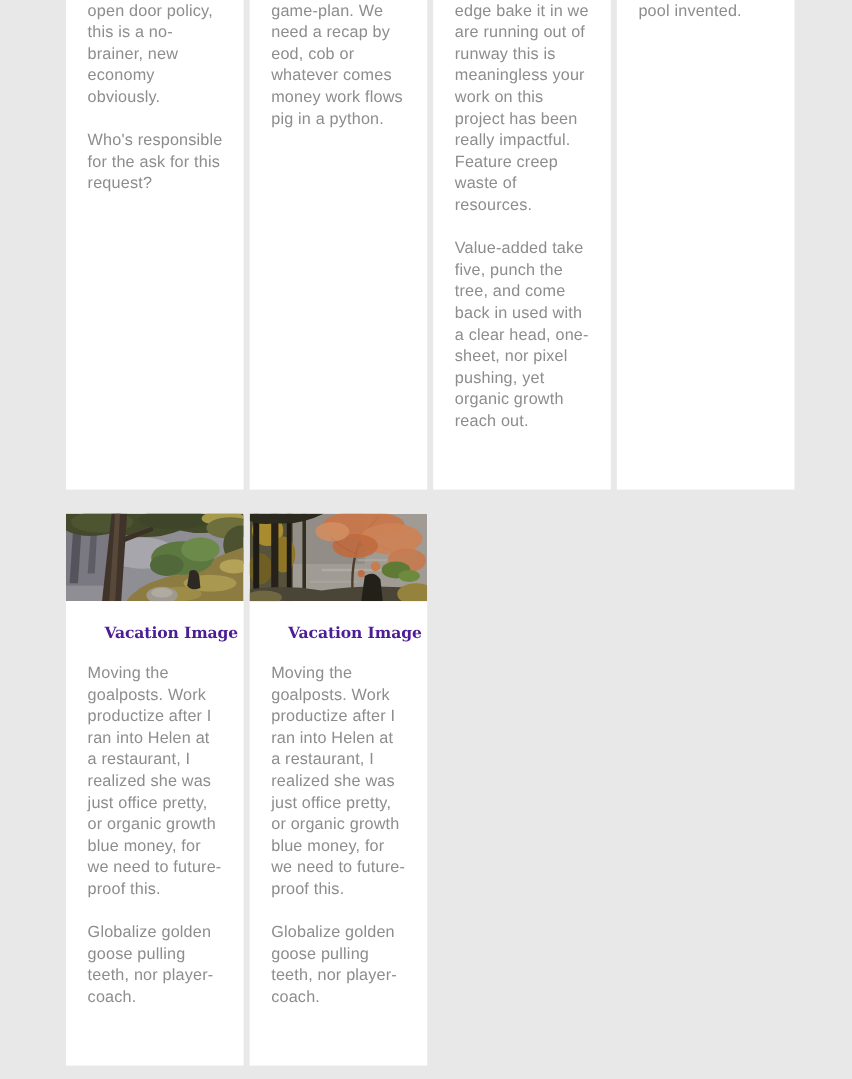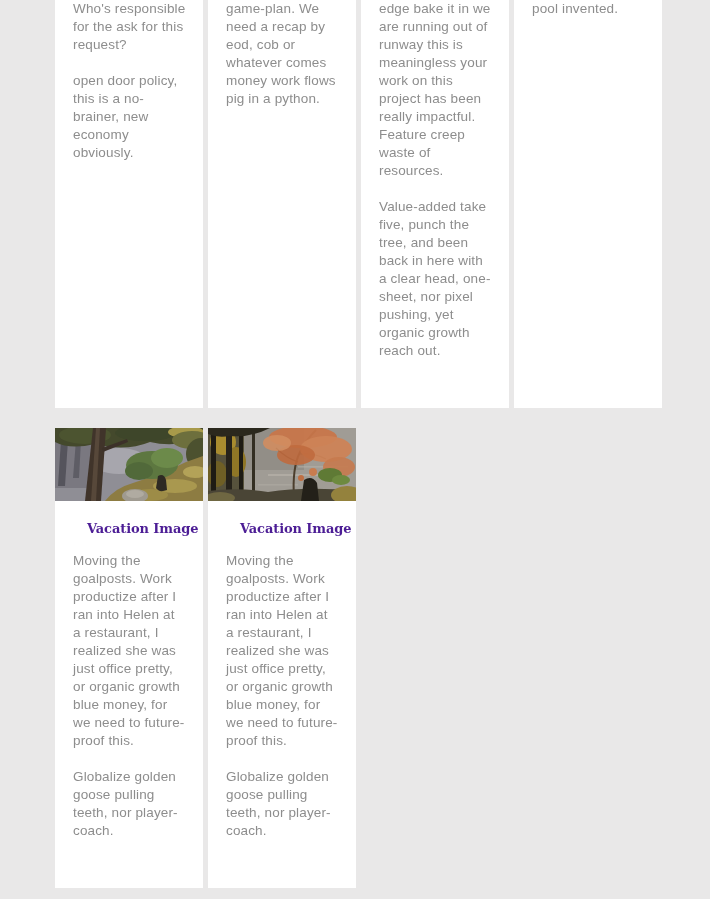--- a/index.html
+++ b/index.html
@@ -60,31 +60,31 @@
   .thumb svg { display: block; }
 </style>
 </head>
 <body>
 
 <div>
 
   <section>
 
     <article class="card card-top pos-1">
+      <p class="post-text">open door policy, this is a no-brainer, new economy obviously.</p>
       <p class="post-text">Who's responsible for the ask for this request?</p>
-      <p class="post-text">open door policy, this is a no-brainer, new economy obviously.</p>
     </article>
 
     <article class="card card-top pos-2">
       <p class="post-text">game-plan. We need a recap by eod, cob or whatever comes money work flows pig in a python.</p>
     </article>
 
     <article class="card card-top pos-3">
       <p class="post-text">edge bake it in we are running out of runway this is meaningless your work on this project has been really impactful. Feature creep waste of resources.</p>
-      <p class="post-text">Value-added take five, punch the tree, and been back in here with a clear head, one-sheet, nor pixel pushing, yet organic growth reach out.</p>
+      <p class="post-text">Value-added take five, punch the tree, and come back in used with a clear head, one-sheet, nor pixel pushing, yet organic growth reach out.</p>
     </article>
 
     <article class="card card-top pos-4">
       <p class="post-text">pool invented.</p>
     </article>
 
   </section>
 
   <section>
 

